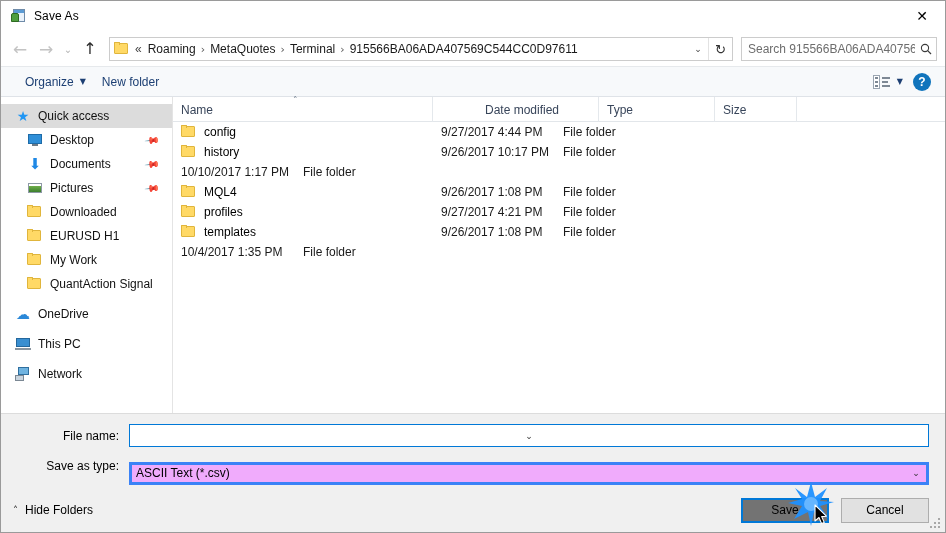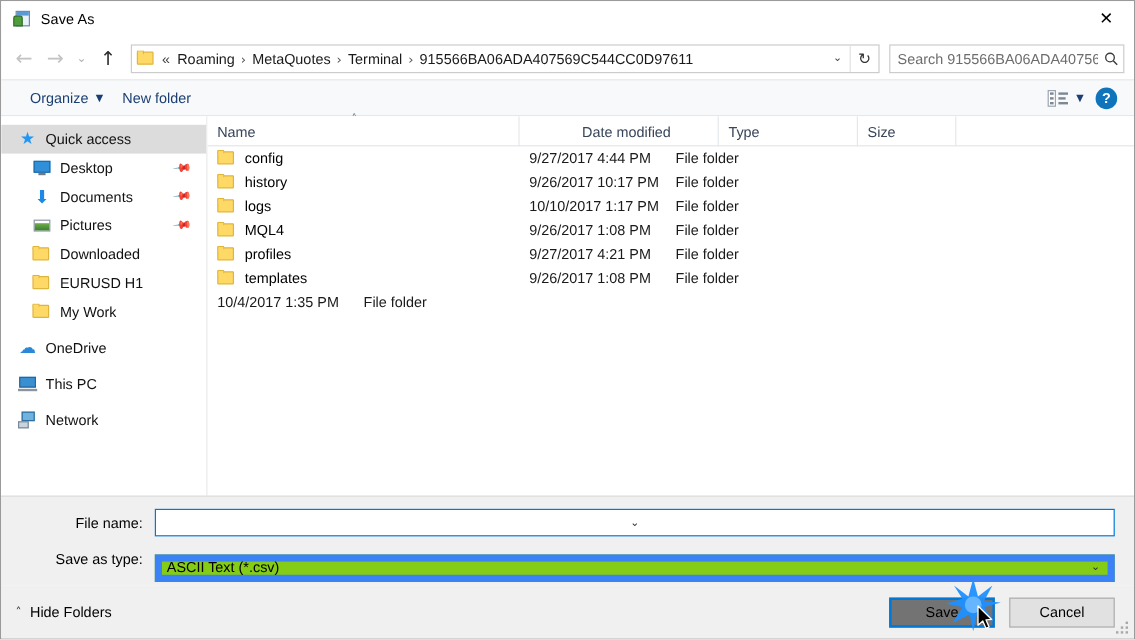--- a/index.html
+++ b/index.html
@@ -434,22 +434,22 @@
     display: flex;
     align-items: center;
     min-width: 0;
   }
   .field-name {
     border: 1px solid #0078d7;
     background: #ffffff;
     flex-direction: column;
   }
   .field-type {
-    border: 6px solid #3b82f6;
-    background: #84cc16;
+    border: 3px solid #3b82f6;
+    background: #f0abfc;
     margin-top: 15px;
   }
   .field-text {
     flex: 1 1 auto;
     padding-left: 4px;
     font-size: 12px;
     overflow: hidden; white-space: nowrap;
   }
   .sel-text {
     background: #0a63c9;
@@ -666,20 +666,27 @@
       </div>
 
       <div class="side-item indent">
         <span class="side-ico folder-ico">
             <span class="f-back" style="top:2px"></span>
             <span class="f-tab" style="top:1px"></span>
           </span>
         <span class="side-label">My Work</span>
       </div>
 
+      <div class="side-item indent">
+        <span class="side-ico folder-ico">
+            <span class="f-back" style="top:2px"></span>
+            <span class="f-tab" style="top:1px"></span>
+          </span>
+        <span class="side-label">QuantAction Signal</span>
+      </div>
 
       <div class="side-item group">
         <span class="side-ico">
             <span class="ico-cloud">☁</span>
           </span>
         <span class="side-label">OneDrive</span>
       </div>
 
       <div class="side-item group">
         <span class="side-ico ico-pc">
@@ -734,27 +741,20 @@
                 <span class="f-back"></span>
                 <span class="f-tab"></span>
               </span>
               <span>history</span>
             </div>
             <div class="cell cell-date">9/26/2017 10:17 PM</div>
             <div class="cell cell-type">File folder</div>
             <div class="cell cell-size"></div>
           </div>
           <div class="row">
-            <div class="cell cell-name">
-              <span class="row-folder folder-ico">
-                <span class="f-back"></span>
-                <span class="f-tab"></span>
-              </span>
-              <span>logs</span>
-            </div>
             <div class="cell cell-date">10/10/2017 1:17 PM</div>
             <div class="cell cell-type">File folder</div>
             <div class="cell cell-size"></div>
           </div>
           <div class="row">
             <div class="cell cell-name">
               <span class="row-folder folder-ico">
                 <span class="f-back"></span>
                 <span class="f-tab"></span>
               </span>

